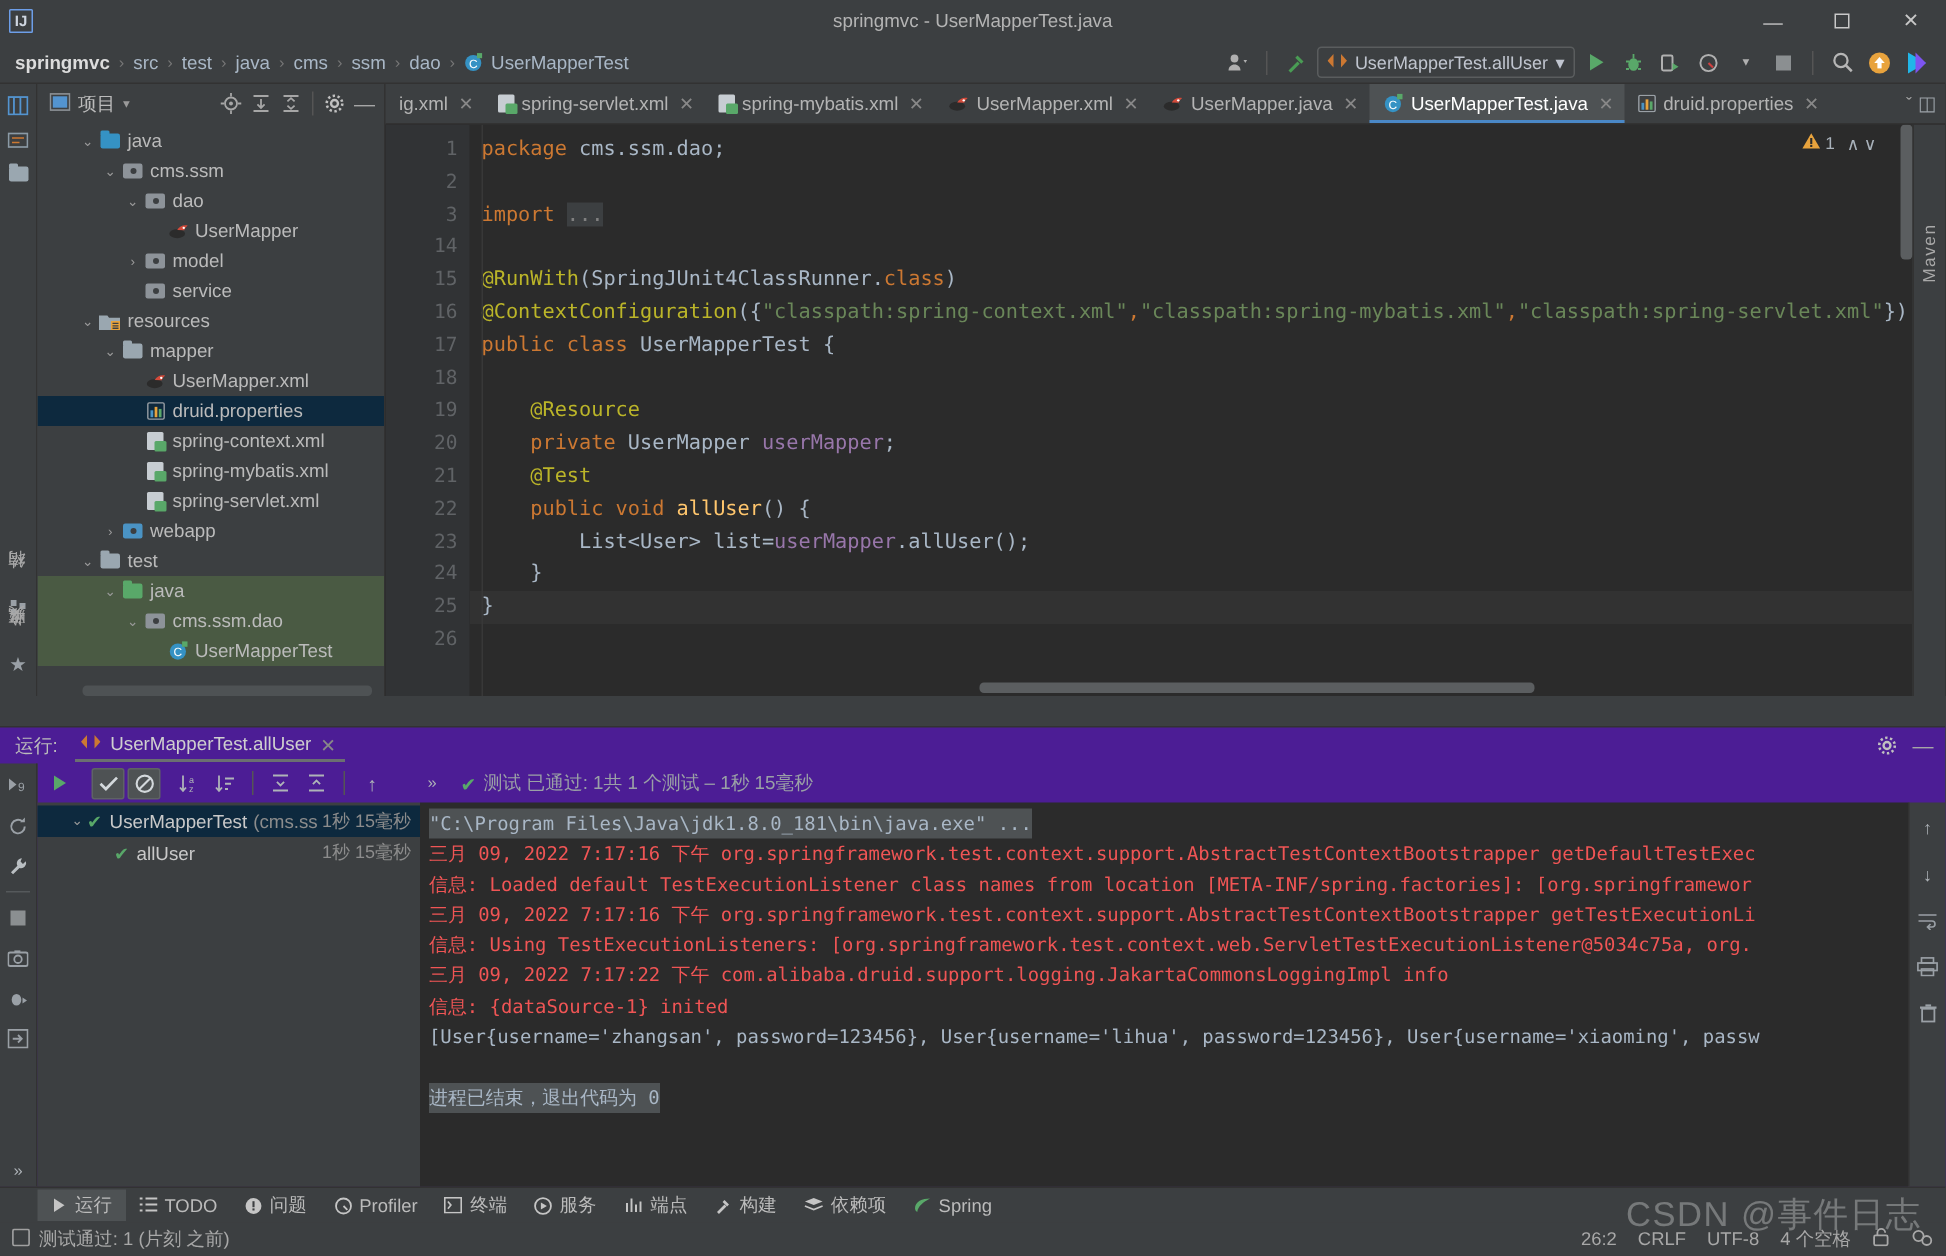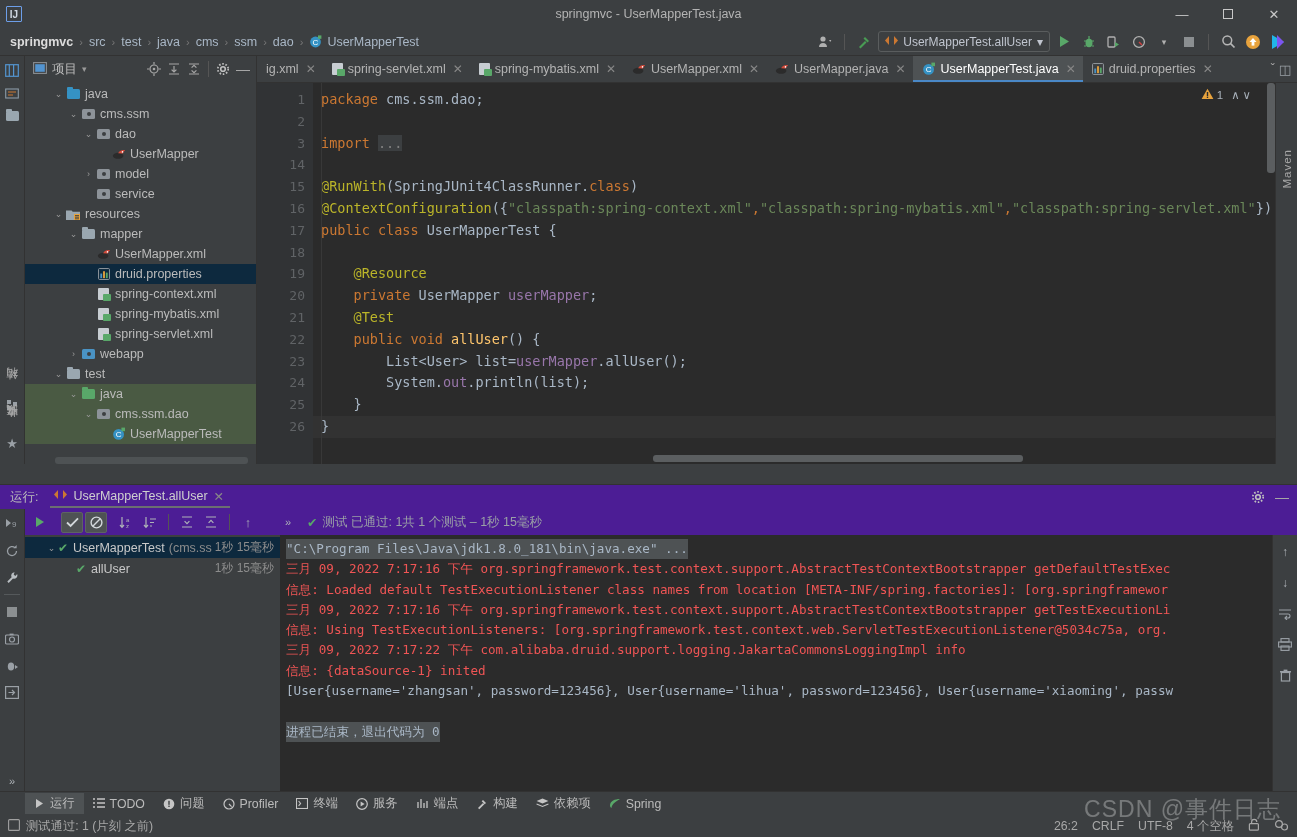--- a/index.html
+++ b/index.html
@@ -616,21 +616,20 @@
             <div class="cline">&nbsp;</div>
             <div class="cline"><span class="ann">@RunWith</span><span>(SpringJUnit4ClassRunner.</span><span class="kw">class</span><span>)</span></div>
             <div class="cline"><span class="ann">@ContextConfiguration</span><span>({</span><span class="str">"classpath:spring-context.xml"</span><span class="kw">,</span><span class="str">"classpath:spring-mybatis.xml"</span><span class="kw">,</span><span class="str">"classpath:spring-servlet.xml"</span><span>})</span></div>
             <div class="cline"><span class="kw">public class </span><span>UserMapperTest </span><span>{</span></div>
             <div class="cline">&nbsp;</div>
             <div class="cline"><span class="ann">    @Resource</span></div>
             <div class="cline"><span class="kw">    private </span><span>UserMapper </span><span class="fld2">userMapper</span><span>;</span></div>
             <div class="cline"><span class="ann">    @Test</span></div>
             <div class="cline"><span class="kw">    public void </span><span class="mtd">allUser</span><span>() {</span></div>
             <div class="cline"><span>        List&lt;User&gt; list=</span><span class="fld2">userMapper</span><span>.allUser();</span></div>
-            <div class="cline"><span>        System.</span><span class="fld2">out</span><span>.println(list);</span></div>
             <div class="cline"><span>    }</span></div>
             <div class="cline cur"><span>}</span></div>
           </div>
         <div class="rightstrip">
           <div class="vlabel">Maven</div>
         </div>
       </div>
     </div>
   </div>
 

